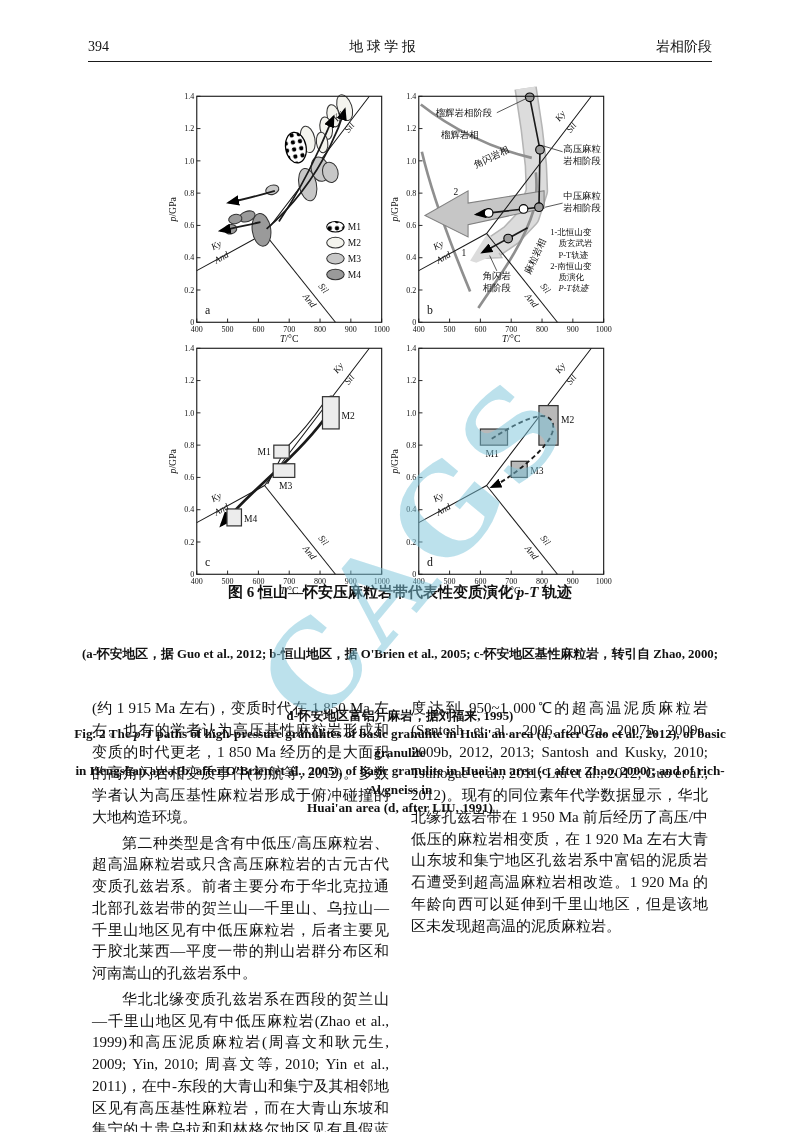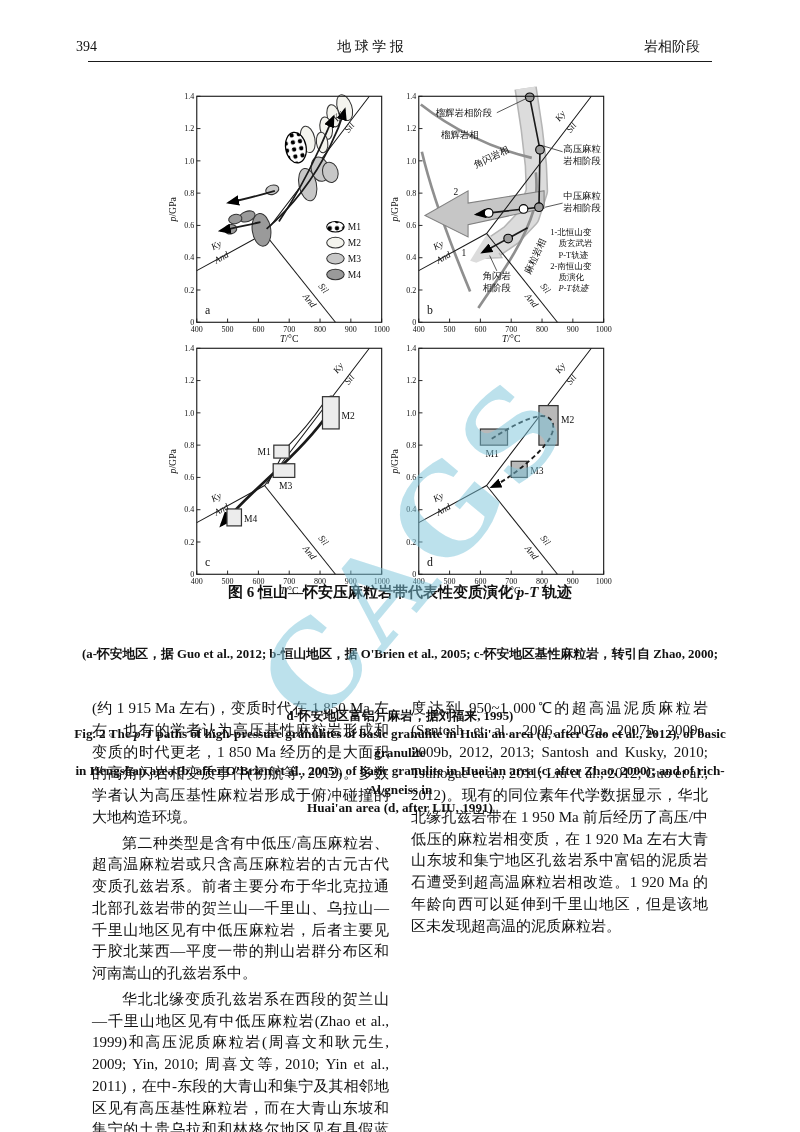--- a/index.html
+++ b/index.html
@@ -1,19 +1,19 @@
 <!DOCTYPE html>
 <html><head>
 <meta charset="utf-8">
 <style>
   html,body{margin:0;padding:0;background:#888;}
   #page{position:relative;width:800px;height:1132px;background:#ffffff;overflow:hidden;
         font-family:"Liberation Serif",serif;color:#111;}
   
-  .hdr{position:absolute;top:38px;left:76px;width:624px;display:flex;
+  .hdr{position:absolute;top:38px;left:88px;width:624px;display:flex;
        justify-content:space-between;align-items:baseline;font-size:14px;}
   .hdr-rule{position:absolute;top:61px;left:88px;width:624px;border-top:1.6px solid #1a1a1a;}
   
   svg.panel{position:absolute;width:226px;height:259px;overflow:visible;}
   .frame{fill:none;stroke:#1a1a1a;stroke-width:1.1;}
   .al2{stroke:#1a1a1a;stroke-width:1;fill:none;}
   .tk{stroke:#1a1a1a;stroke-width:0.9;}
   text{font-family:"Liberation Serif",serif;fill:#111;}
   .tkx{font-size:7.8px;text-anchor:middle;}
   .tky{font-size:7.8px;text-anchor:end;}

